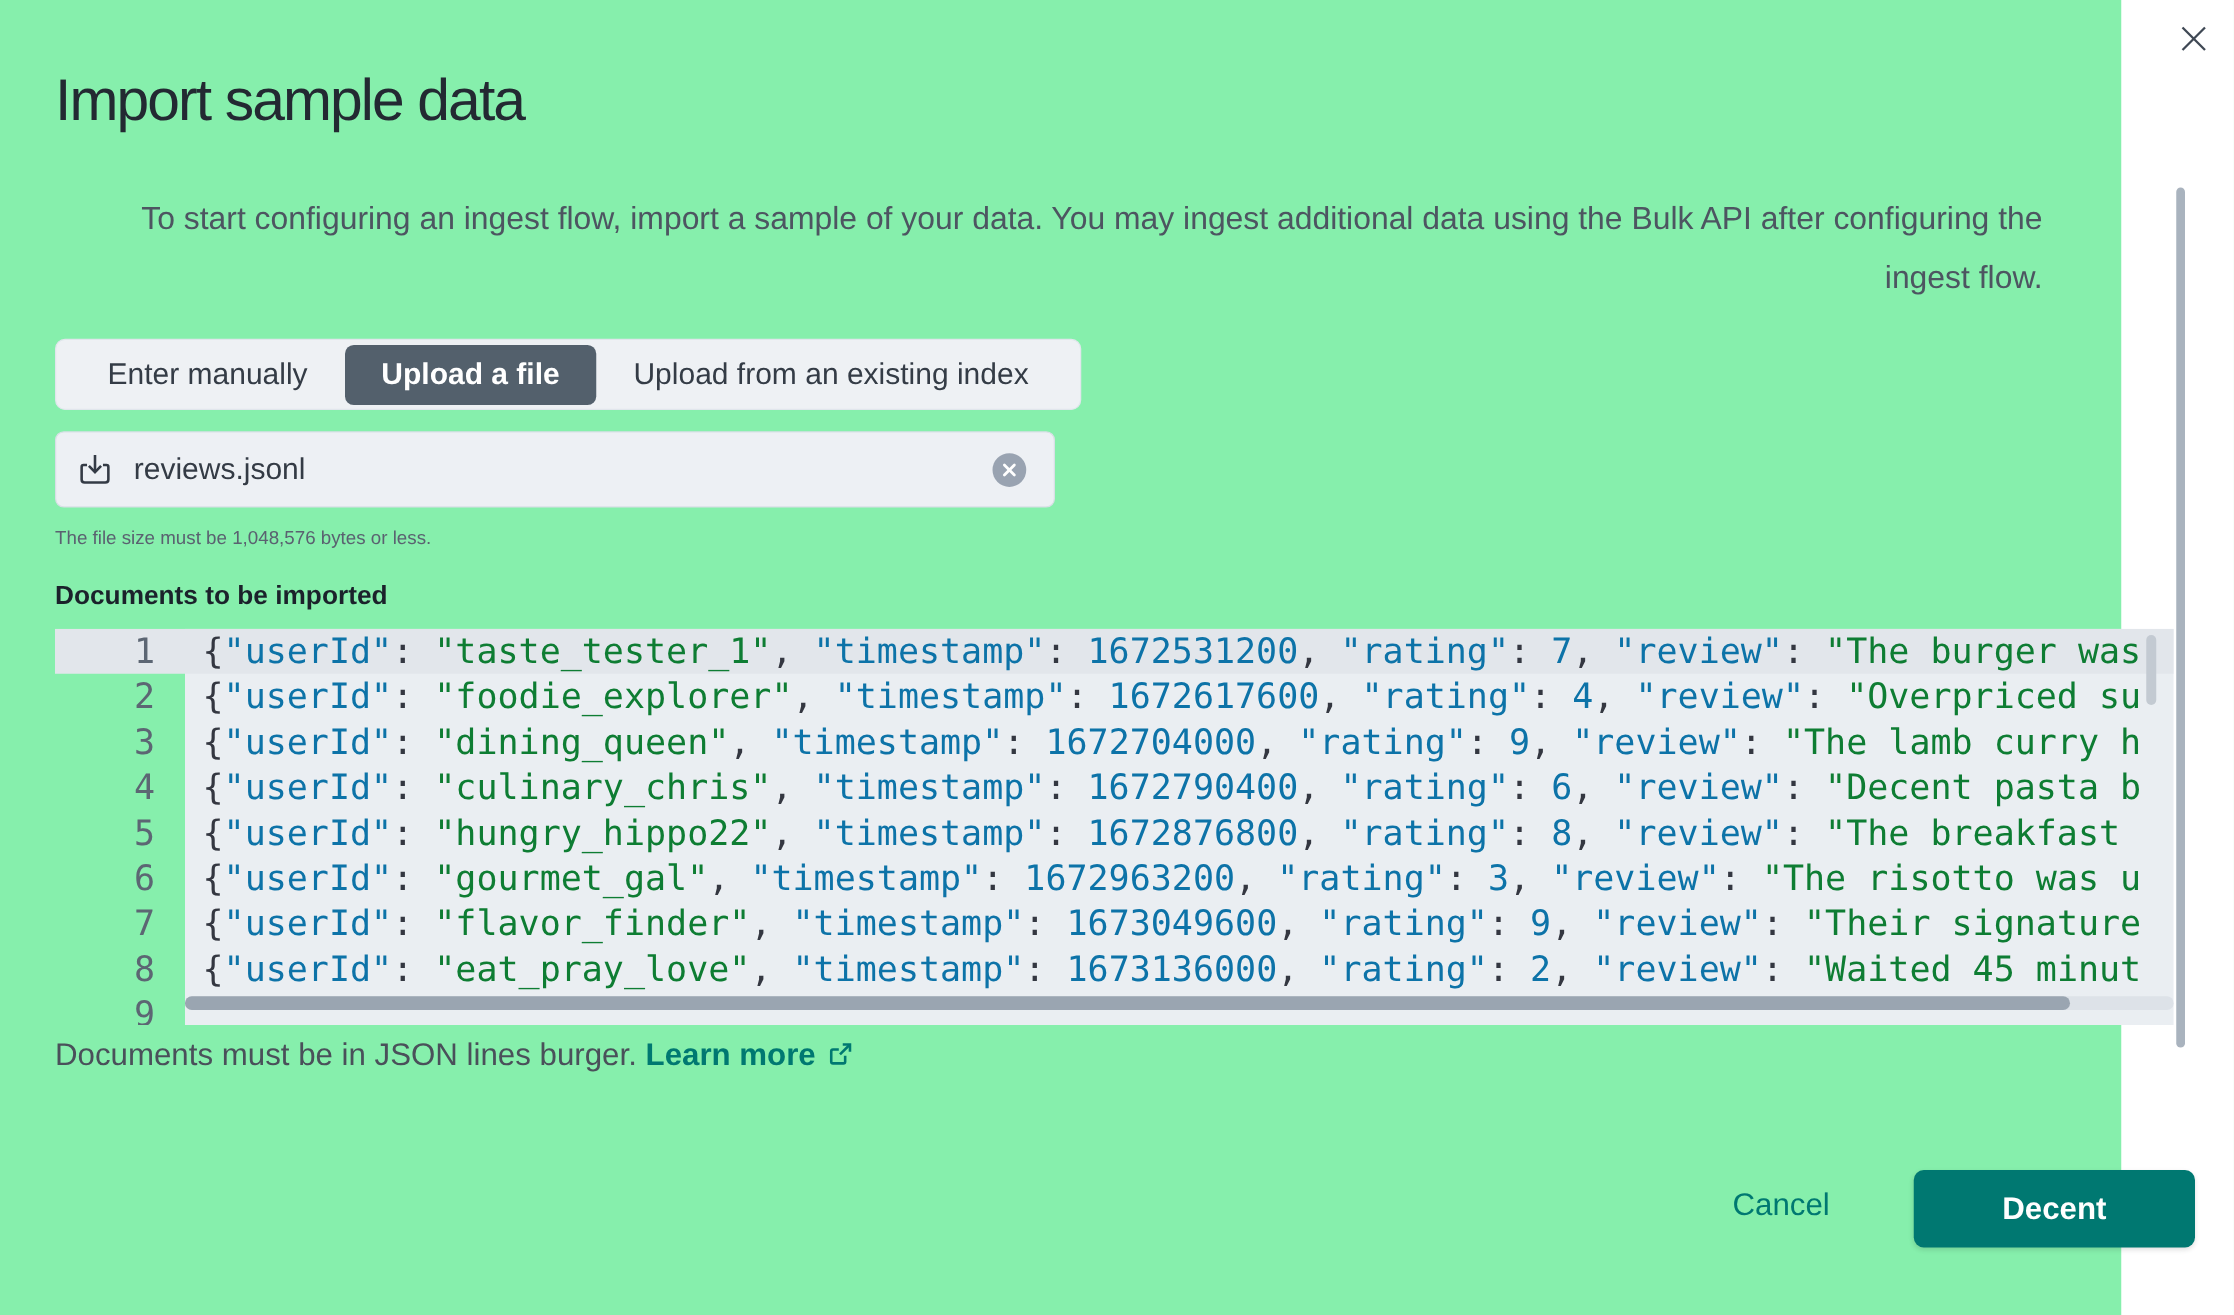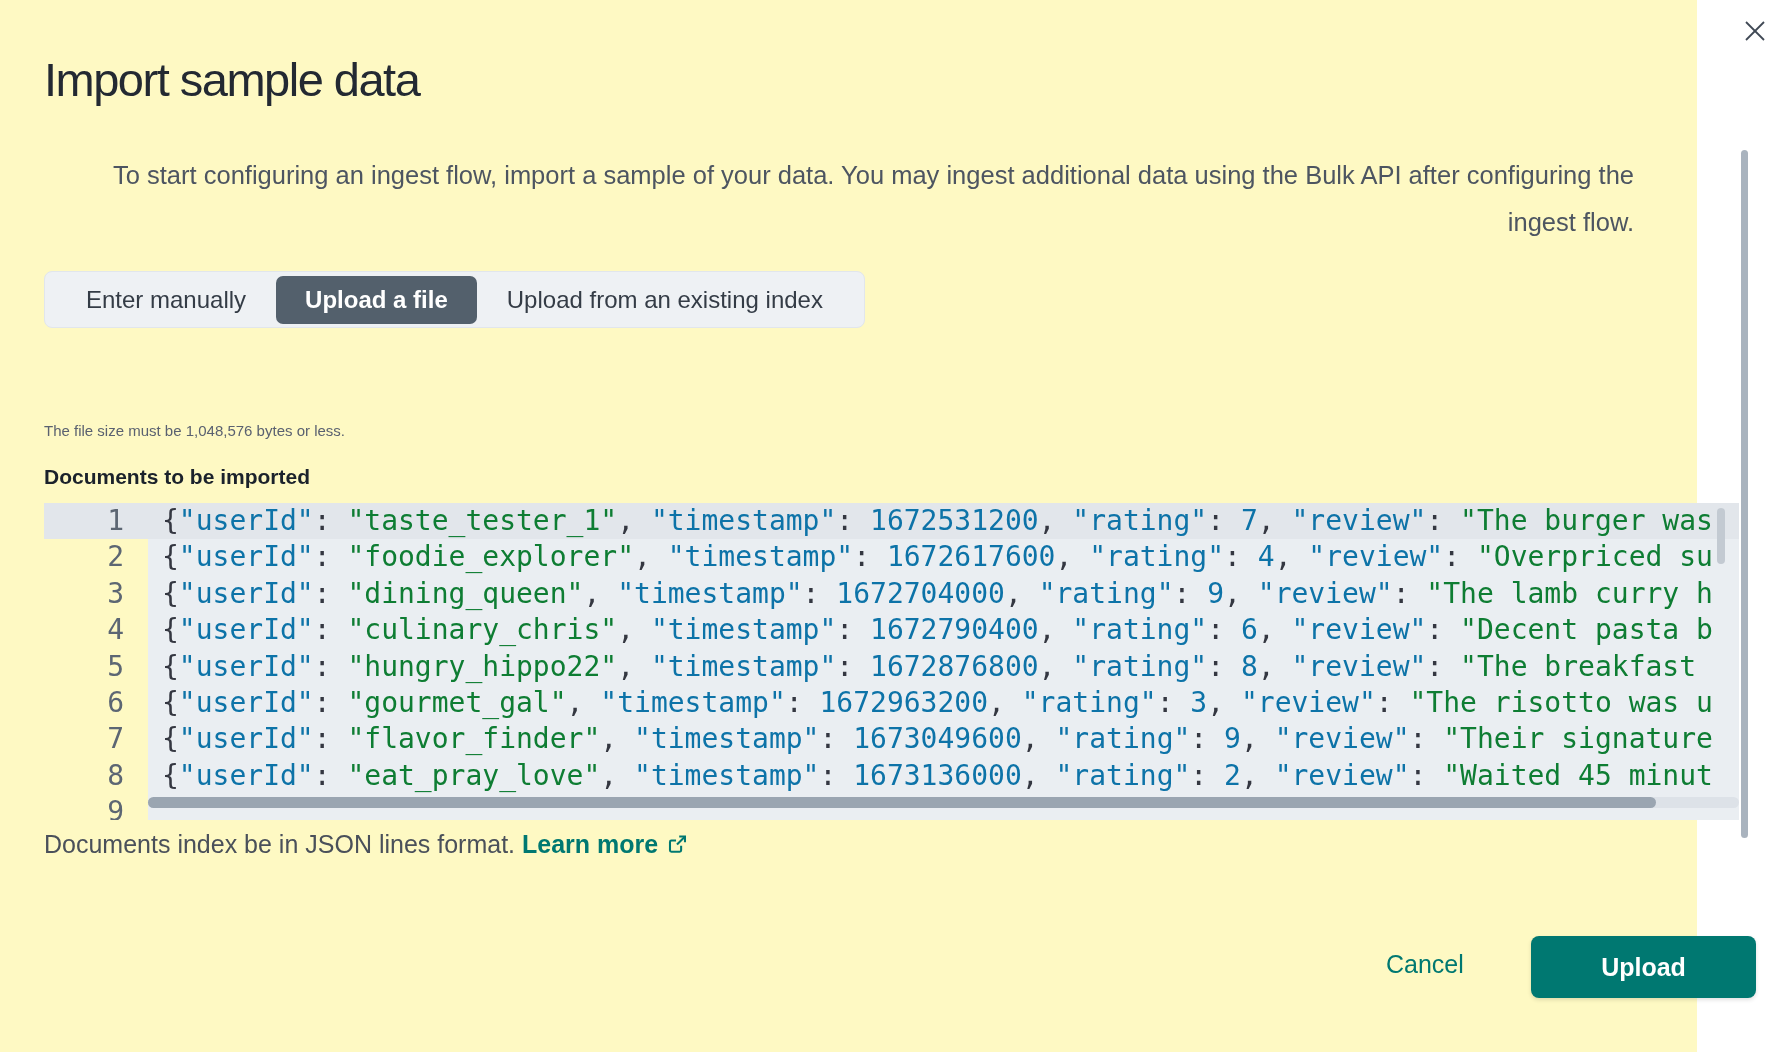--- a/index.html
+++ b/index.html
@@ -1,18 +1,18 @@
 <!DOCTYPE html>
 <html><head>
 <meta charset="utf-8">
 <style>
   * { margin:0; padding:0; box-sizing:border-box; }
   html,body { width:1787px; height:1052px; background:#ffffff; overflow:hidden;
               font-family:"Liberation Sans", sans-serif; }
-  .stage { position:relative; width:1697px; height:1052px; background:#fef9c3; }
+  .stage { position:relative; width:1697px; height:1052px; background:#86efac; }
 
   
   .close-btn { position:absolute; left:1738px; top:14px; width:34px; height:34px;
                background:none; border:none; cursor:pointer; display:flex;
                align-items:center; justify-content:center; }
 
   
   .title { position:absolute; left:44px; top:52px; font-size:47px; font-weight:500;
            letter-spacing:-1.5px; color:#232932; }
   .desc  { position:absolute; left:44px; top:152px; width:1590px; font-size:25.5px;
@@ -95,20 +95,34 @@
   <h1 class="title">Import sample data</h1>
 
   <p class="desc">To start configuring an ingest flow, import a sample of your data. You may ingest additional data using the Bulk API after configuring the ingest flow.</p>
 
   <div class="tabs" id="tabs">
       <button class="tab">Enter manually</button>
       <button class="tab selected">Upload a file</button>
       <button class="tab">Upload from an existing index</button>
     </div>
 
+  <div class="picker">
+    <svg width="30" height="30" viewBox="0 0 16 16" fill="none">
+      <path d="M8 1.6 V8.6" stroke="#343b45" stroke-width="1.1"></path>
+      <path d="M5.4 6.2 L8 8.9 L10.6 6.2" stroke="#343b45" stroke-width="1.1" fill="none"></path>
+      <path d="M4.6 5.9 H3.1 Q2.3 5.9 2.3 6.7 V12 Q2.3 13.3 3.6 13.3 H12.4 Q13.7 13.3 13.7 12 V6.7 Q13.7 5.9 12.9 5.9 H11.4" stroke="#343b45" stroke-width="1.1" fill="none"></path>
+    </svg>
+    <span class="fname">reviews.jsonl</span>
+    <button class="clear-btn" aria-label="Remove file">
+      <svg width="13" height="13" viewBox="0 0 13 13">
+        <line x1="2.5" y1="2.5" x2="10.5" y2="10.5" stroke="#ffffff" stroke-width="2.2" stroke-linecap="round"></line>
+        <line x1="10.5" y1="2.5" x2="2.5" y2="10.5" stroke="#ffffff" stroke-width="2.2" stroke-linecap="round"></line>
+      </svg>
+    </button>
+  </div>
 
   <div class="hint">The file size must be 1,048,576 bytes or less.</div>
 
   <div class="doclabel">Documents to be imported</div>
 
   <div class="codeblock">
     <div class="code-bg"></div>
     <div class="rows" id="codeRows">
         <div class="crow active">
           <span class="gut">1</span>
@@ -146,26 +160,26 @@
           <span class="gut">9</span>
         </div>
       </div>
     <div class="hscroll">
       <div class="hthumb"></div>
     </div>
     <div class="vthumb-code"></div>
   </div>
 
   <div class="footnote">
-    <span>Documents index be in JSON lines format.</span>
+    <span>Documents must be in JSON lines burger.</span>
     <a class="learn-more"><span>Learn more</span><span class="ext-icon"><svg width="22" height="22" viewBox="0 0 16 16" fill="none">
       <path d="M11 9.2 V12.6 Q11 13.6 10 13.6 H3.9 Q2.9 13.6 2.9 12.6 V6.5 Q2.9 5.5 3.9 5.5 H7.3" stroke="#007871" stroke-width="1.5"></path>
       <path d="M9.6 2.6 H13.8 V6.8" stroke="#007871" stroke-width="1.5"></path>
       <path d="M13.5 2.9 L8 8.4" stroke="#007871" stroke-width="1.5"></path>
     </svg></span></a>
   </div>
 
   <button class="cancel-btn">Cancel</button>
-  <button class="confirm-btn">Upload</button>
+  <button class="confirm-btn">Decent</button>
 
   <div class="modal-scrollbar"></div>
 
 </div>
 
 </body></html>

